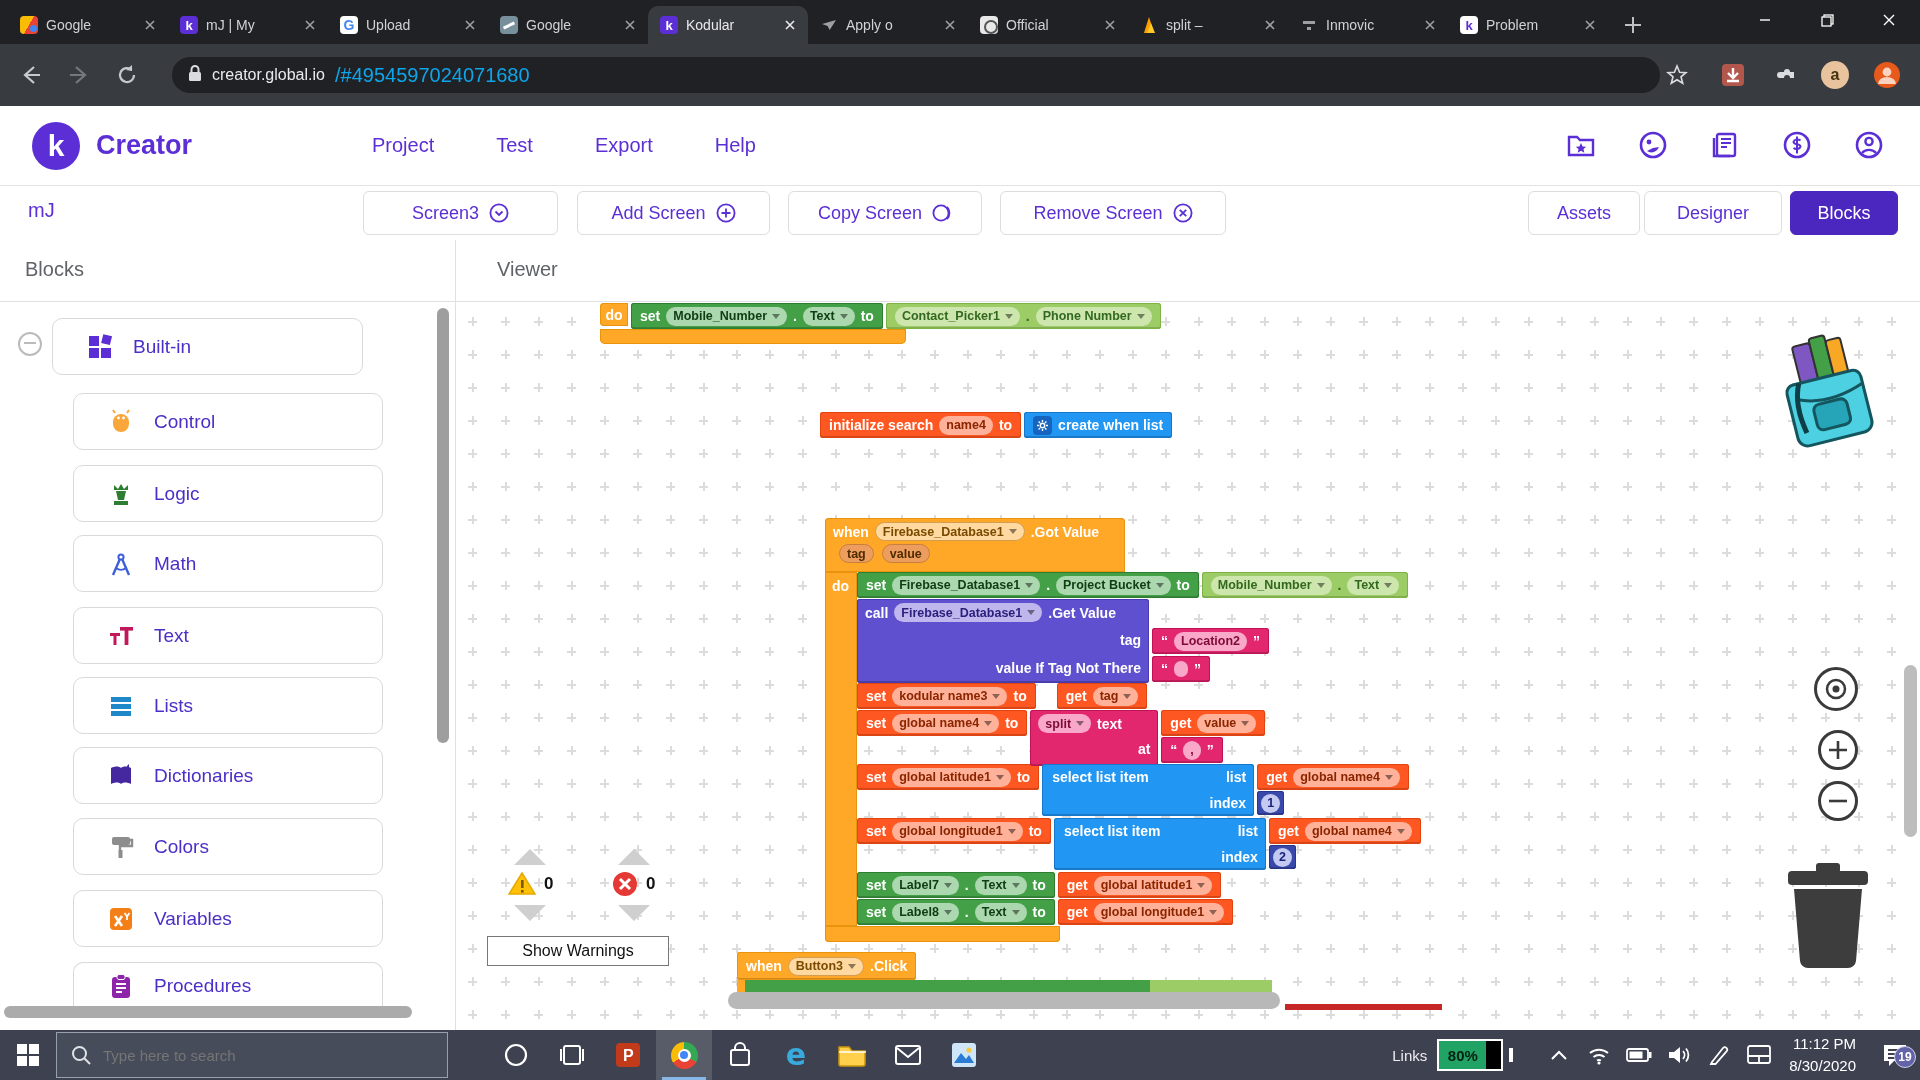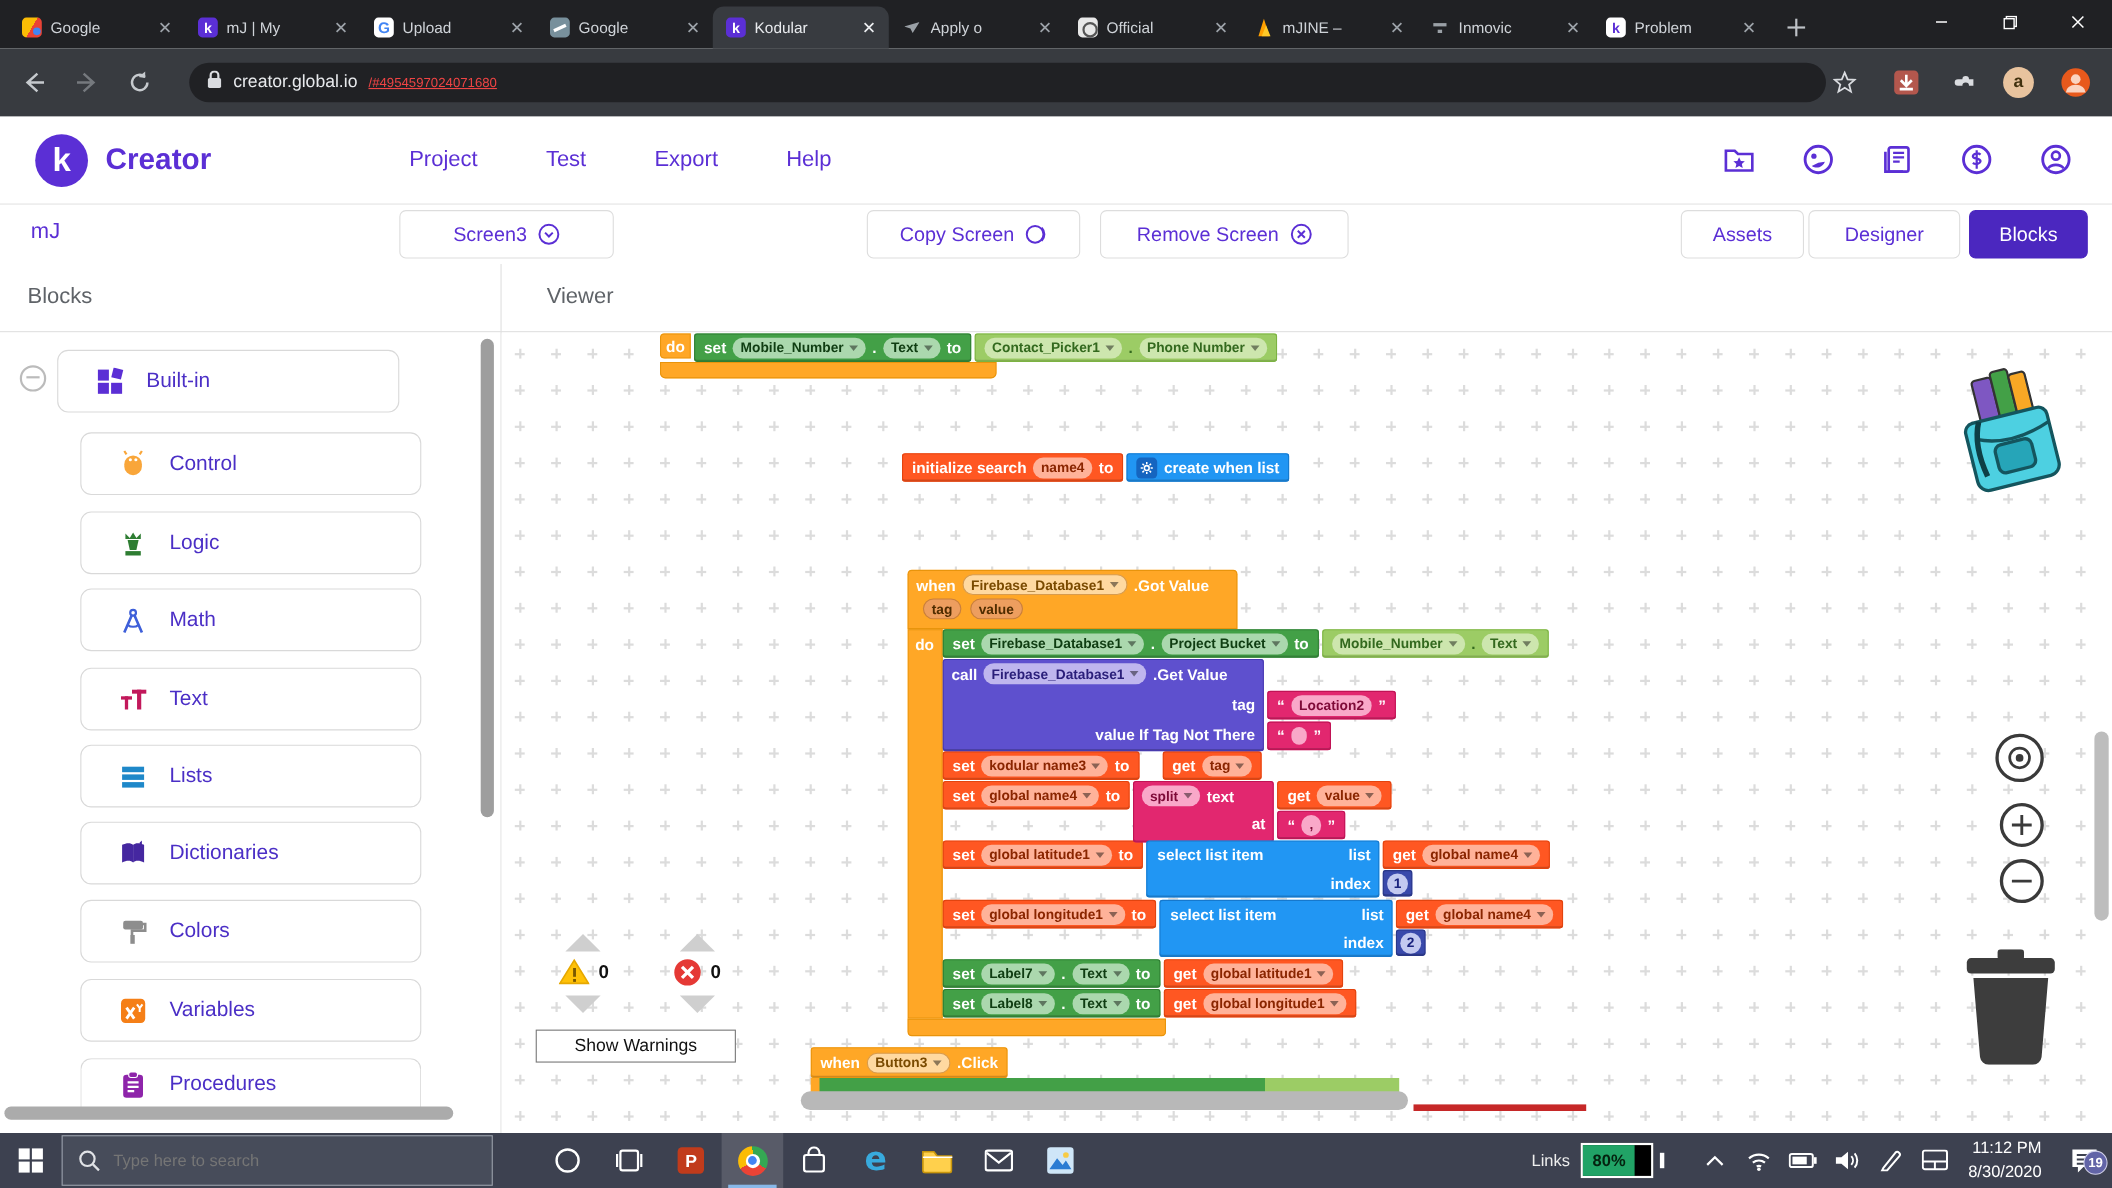--- a/index.html
+++ b/index.html
@@ -36,21 +36,21 @@
   .fav-emblem::after{content:"";position:absolute;left:4px;top:4px;width:10px;height:10px;border-radius:50%;border:2px solid #555;}
   .fav-bars::before{content:"";position:absolute;left:3px;top:5px;width:12px;height:3px;background:#9aa0a6;}
   .fav-bars::after{content:"";position:absolute;left:7px;top:11px;width:4px;height:3px;background:#9aa0a6;}
 
   
   .navbar { position:absolute; left:0; top:44px; width:1920px; height:62px; background:#383B40; display:flex; align-items:center; }
   .navico { width:34px; height:34px; display:flex; align-items:center; justify-content:center; margin-left:14px; }
   .urlpill { position:absolute; left:172px; top:13px; width:1488px; height:36px; background:#202124; border-radius:18px;
              display:flex; align-items:center; padding:0 16px; gap:10px; }
   .urldomain { color:#e8eaed; font-size:16px; }
-  .urlfrag { color:#ef4444; font-size:12px;text-decoration:underline; }
+  .urlfrag { color:#0ea5e9; font-size:20px; }
   .toolico { position:absolute; top:16px; width:30px; height:30px; display:flex; align-items:center; justify-content:center; }
 
   
   .appheader { position:absolute; left:0; top:106px; width:1920px; height:80px; background:#fff; border-bottom:1px solid #e3e3e3; }
   .klogo { position:absolute; left:32px; top:16px; width:48px; height:48px; border-radius:50%; background:#5B2FD5;
            color:#fff; font-size:30px; font-weight:bold; display:flex; align-items:center; justify-content:center; }
   .brand { position:absolute; left:96px; top:24px; font-size:27px; font-weight:bold; color:#5B2FD5; }
   .menus { position:absolute; left:372px; top:28px; display:flex; gap:62px; }
   .menus span { font-size:20px; color:#5B2FD5; }
   .hicons { position:absolute; right:36px; top:24px; display:flex; gap:42px; }
@@ -229,21 +229,21 @@
       <span class="fav fav-emblem"></span>
       <span class="ttl">Official</span>
       <span class="tclose">
           <svg width="10" height="10">
             <path d="M1 1 L9 9 M9 1 L1 9" stroke="#9aa0a6" stroke-width="1.6"></path>
           </svg>
         </span>
     </div>
     <div class="tab" style="left:1128px">
       <span class="fav fav-fire"></span>
-      <span class="ttl">mJINE –</span>
+      <span class="ttl">split –</span>
       <span class="tclose">
           <svg width="10" height="10">
             <path d="M1 1 L9 9 M9 1 L1 9" stroke="#9aa0a6" stroke-width="1.6"></path>
           </svg>
         </span>
     </div>
     <div class="tab" style="left:1288px">
       <span class="fav fav-bars"></span>
       <span class="ttl">Inmovic</span>
       <span class="tclose">
@@ -369,20 +369,27 @@
     </div>
   </div>
 
   <div class="apptoolbar">
     <span class="projname">mJ</span>
     <div class="tbtn" style="left:363px;width:195px;justify-content:center">
       <span>Screen3</span>
       <svg class="cico" viewBox="0 0 20 20">
           <circle cx="10" cy="10" r="8.6" fill="none" stroke="#5B2FD5" stroke-width="1.8"></circle>
           <path d="M6.5 8.5 L10 12 L13.5 8.5" fill="none" stroke="#5B2FD5" stroke-width="1.8"></path>
+        </svg>
+    </div>
+    <div class="tbtn" style="left:577px;width:193px;justify-content:center">
+      <span>Add Screen</span>
+      <svg class="cico" viewBox="0 0 20 20">
+          <circle cx="10" cy="10" r="8.6" fill="none" stroke="#5B2FD5" stroke-width="1.8"></circle>
+          <path d="M10 5.5 V14.5 M5.5 10 H14.5" stroke="#5B2FD5" stroke-width="1.8"></path>
         </svg>
     </div>
     <div class="tbtn" style="left:788px;width:194px;justify-content:center">
       <span>Copy Screen</span>
       <svg class="cico" viewBox="0 0 20 20">
           <circle cx="9" cy="10" r="7.6" fill="none" stroke="#5B2FD5" stroke-width="1.8"></circle>
           <path d="M15 4 a8.6 8.6 0 0 1 0 12" fill="none" stroke="#5B2FD5" stroke-width="1.8"></path>
         </svg>
     </div>
     <div class="tbtn" style="left:1000px;width:226px;justify-content:center">

